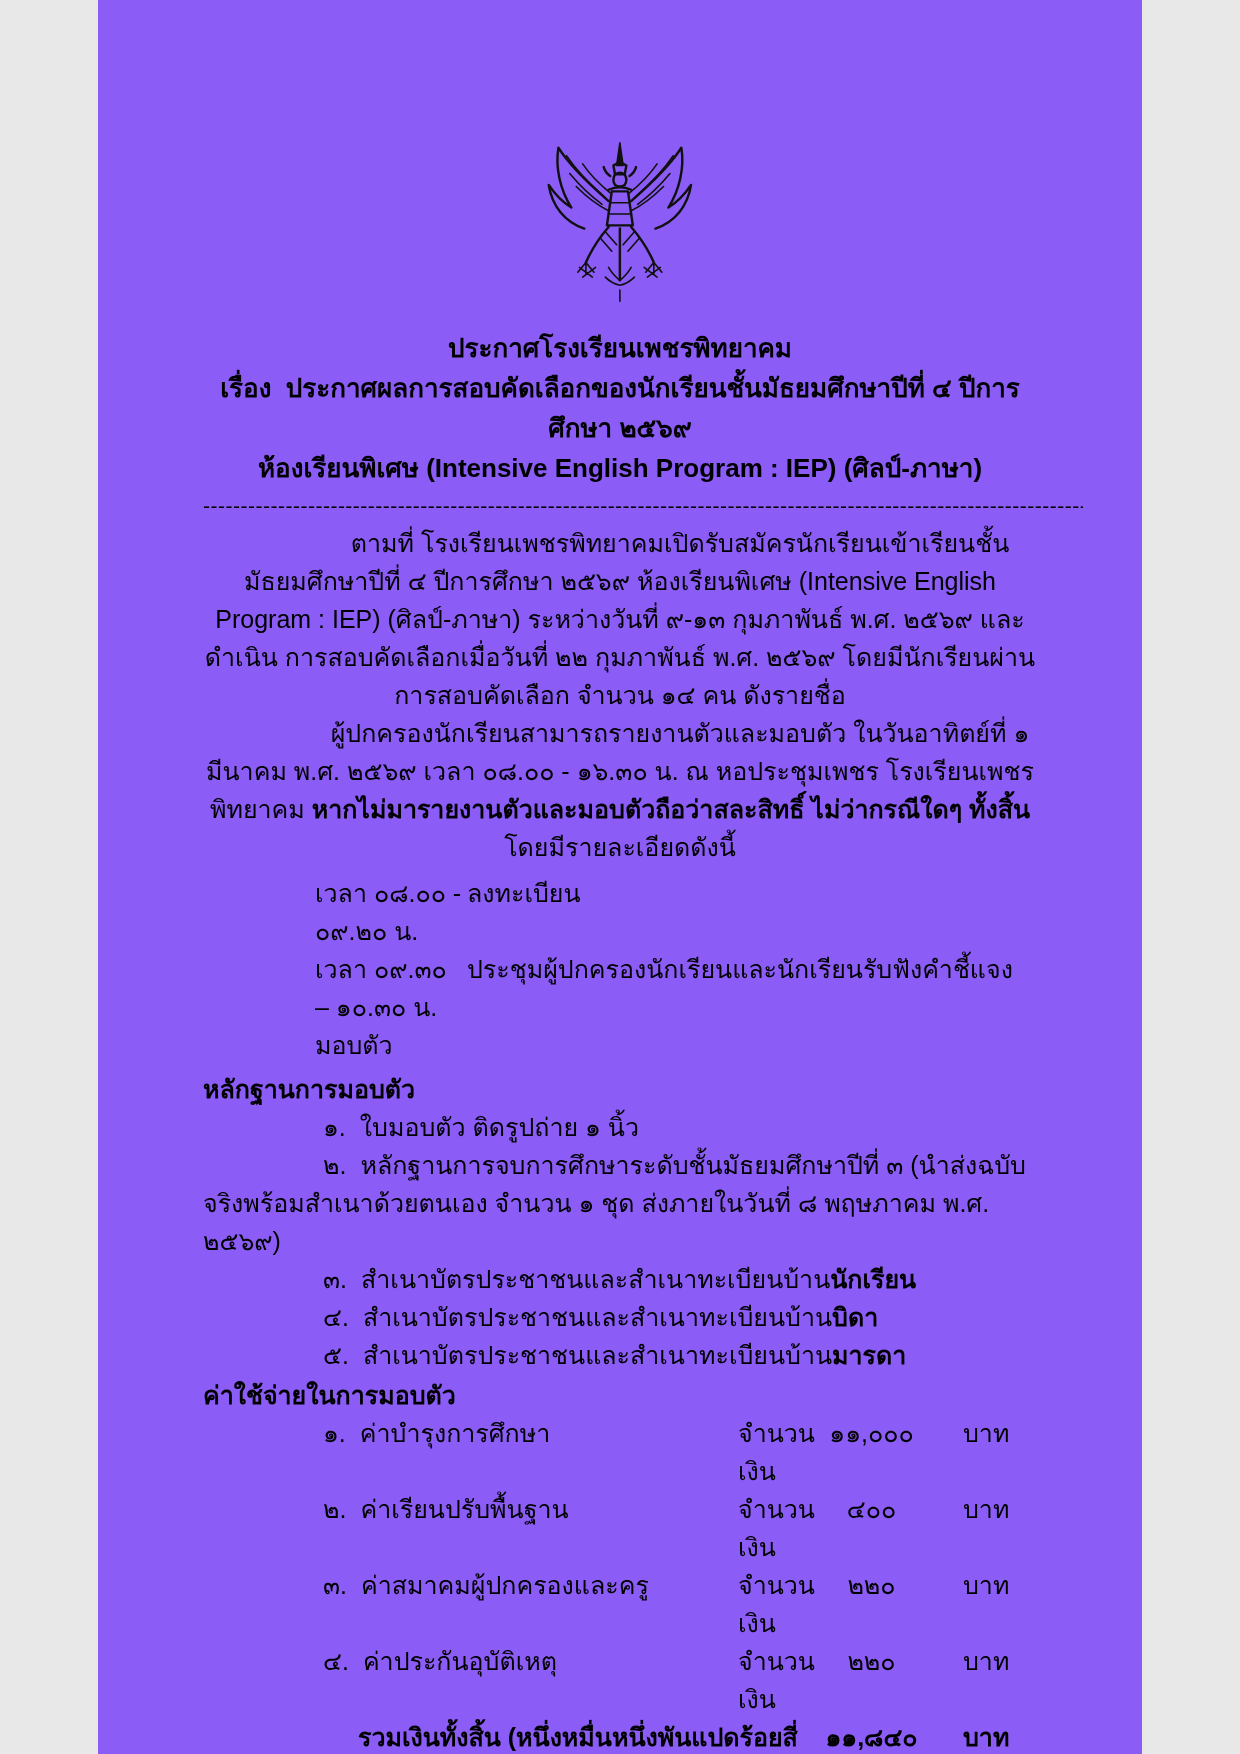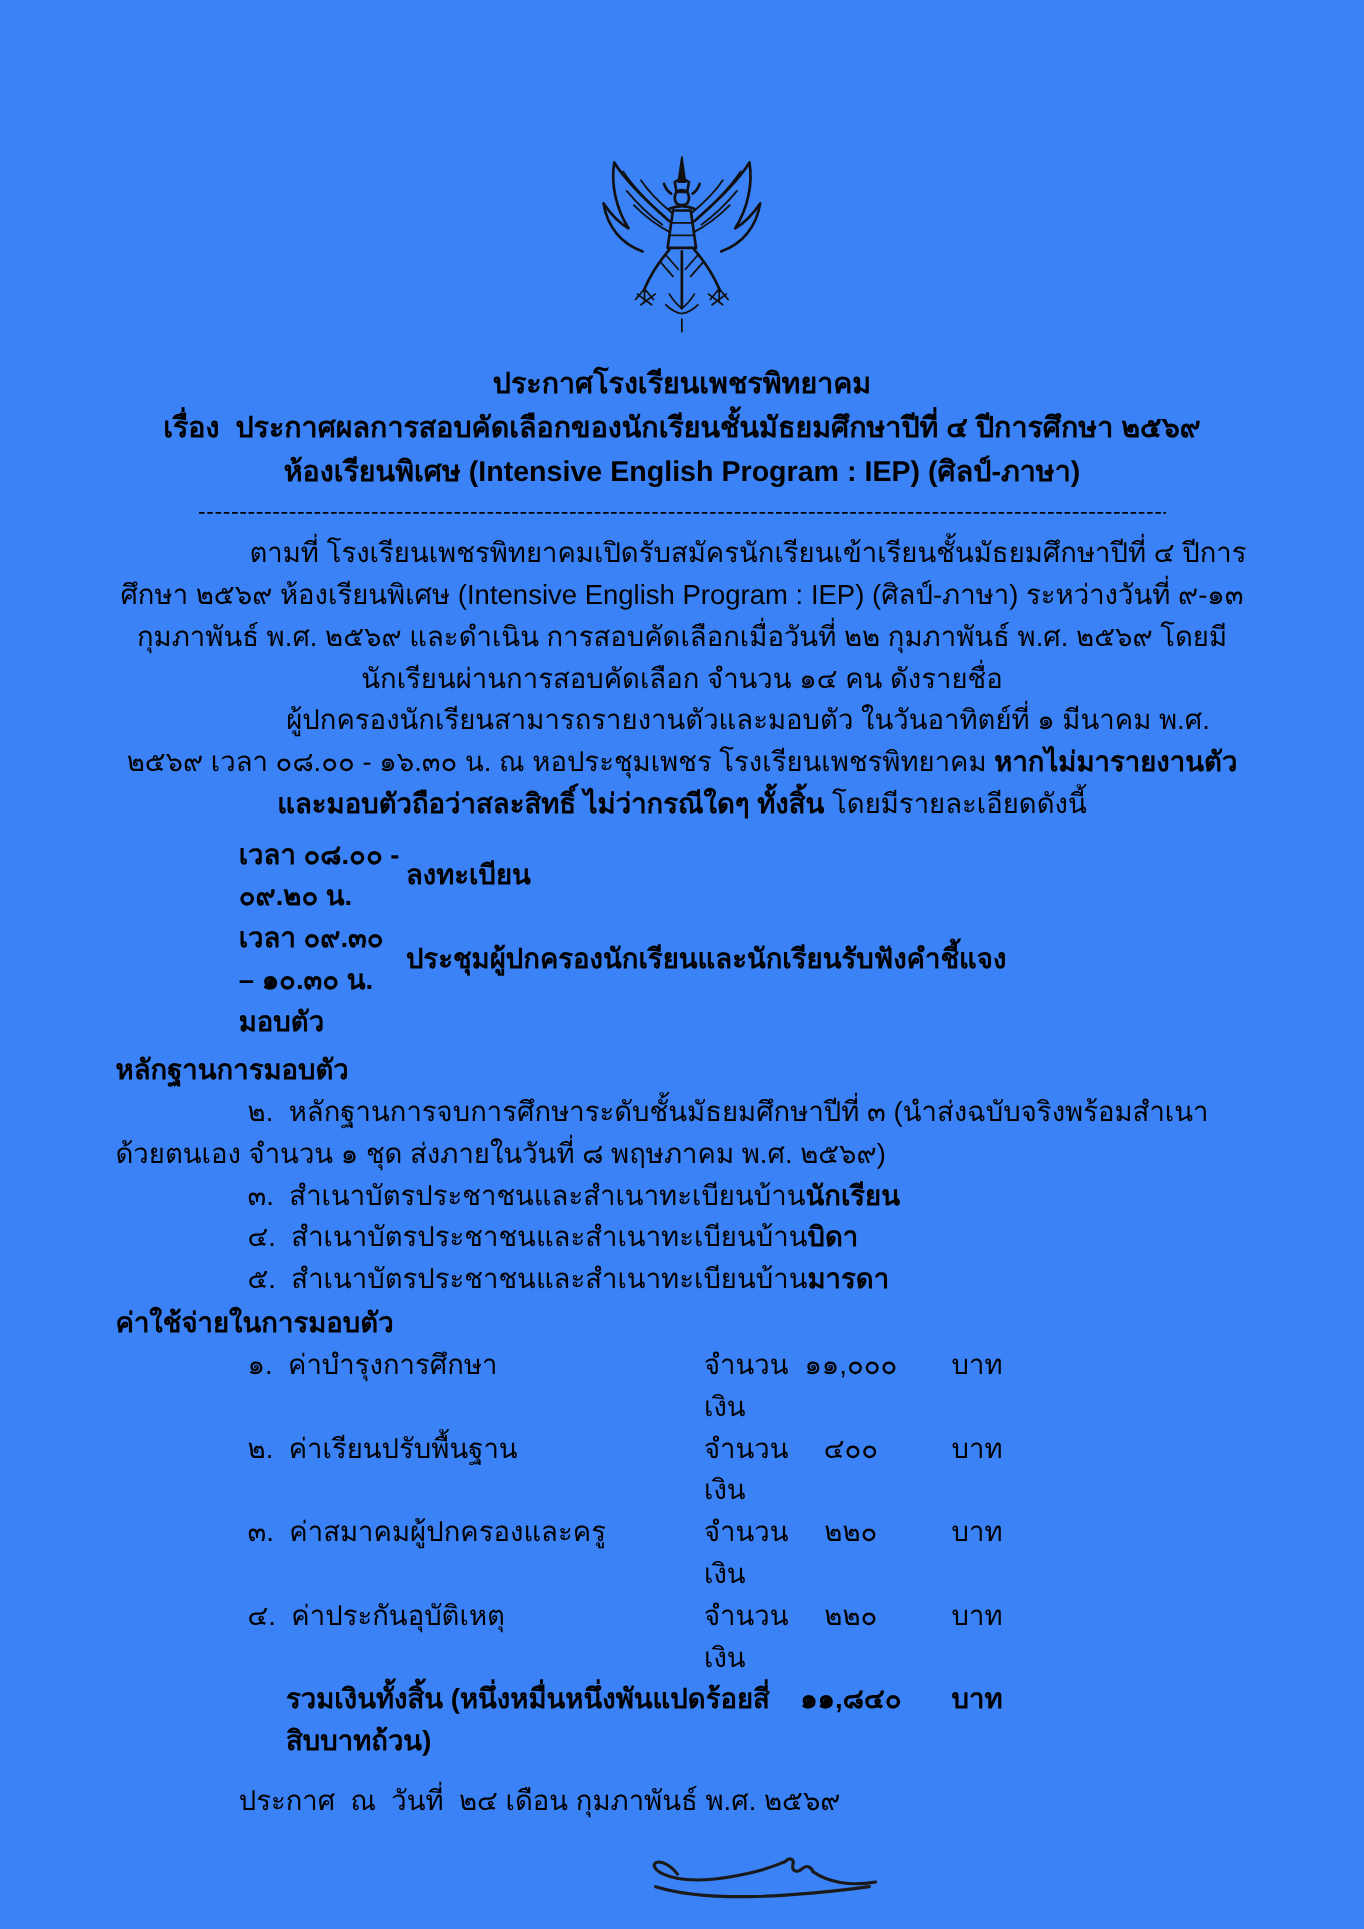--- a/index.html
+++ b/index.html
@@ -1,20 +1,20 @@
 <!DOCTYPE html>
 <html><head>
 <meta charset="utf-8">
 <style>
   html,body { margin:0; padding:0; background:#e8e8e8; }
   .page {
     position:relative;
-    width:1240px; height:1754px;
+    width:1044px; height:1754px;
     margin:0 auto;
-    background:#3b82f6;
+    background:#8b5cf6;
     color:#000000;
     font-family:"Liberation Sans","DejaVu Sans",sans-serif;
     font-size:25px;
     line-height:38px;
     box-sizing:border-box;
     padding:138px 105px 0 105px;
     overflow:hidden;
   }
   p { margin:0; }
   .emblem-wrap { text-align:center; height:190px; }
@@ -27,21 +27,21 @@
     white-space:pre-wrap;
   }
   .divider {
     width:880px; margin:0 auto;
     overflow:hidden; white-space:nowrap;
     text-align:center;
     font-size:21px; line-height:36px; letter-spacing:0.5px;
   }
   .para { text-indent:120px; text-align:center; }
   .bold { font-weight:bold; }
-  .sched-row { display:flex; padding-left:112px; font-weight:bold;align-items:center; }
+  .sched-row { display:flex; padding-left:112px; font-weight:normal; }
   .sched-time { width:152px; flex:0 0 auto; }
   .sched-activity { flex:1; }
   .section-heading { font-weight:bold; margin-top:6px; }
   .evidence-item { text-indent:120px; }
   .evidence-item .num { margin-right:14px; }
   .fees-block { margin-top:2px; }
   .fee-row {
     display:grid;
     grid-template-columns:415px 85px 105px 80px;
     padding-left:120px;
@@ -111,20 +111,21 @@
       <span class="sched-time">เวลา ๐๙.๓๐ – ๑๐.๓๐ น.</span>
       <span class="sched-activity">ประชุมผู้ปกครองนักเรียนและนักเรียนรับฟังคำชี้แจง</span>
     </div>
     <div class="sched-row">
       <span class="sched-activity">มอบตัว</span>
     </div>
   </div>
 
   <div class="section-heading">หลักฐานการมอบตัว</div>
   <div>
+    <p class="evidence-item"><span class="num">๑.</span><span>ใบมอบตัว ติดรูปถ่าย ๑ นิ้ว</span><span class="bold"></span></p>
     <p class="evidence-item"><span class="num">๒.</span><span>หลักฐานการจบการศึกษาระดับชั้นมัธยมศึกษาปีที่ ๓ (นำส่งฉบับจริงพร้อมสำเนาด้วยตนเอง จำนวน ๑ ชุด ส่งภายในวันที่ ๘ พฤษภาคม พ.ศ. ๒๕๖๙)</span><span class="bold"></span></p>
     <p class="evidence-item"><span class="num">๓.</span><span>สำเนาบัตรประชาชนและสำเนาทะเบียนบ้าน</span><span class="bold">นักเรียน</span></p>
     <p class="evidence-item"><span class="num">๔.</span><span>สำเนาบัตรประชาชนและสำเนาทะเบียนบ้าน</span><span class="bold">บิดา</span></p>
     <p class="evidence-item"><span class="num">๕.</span><span>สำเนาบัตรประชาชนและสำเนาทะเบียนบ้าน</span><span class="bold">มารดา</span></p>
   </div>
 
   <div class="section-heading fees-block">ค่าใช้จ่ายในการมอบตัว</div>
   <div>
     <div class="fee-row">
       <span class="fee-label"><span class="num">๑.</span><span>ค่าบำรุงการศึกษา</span></span>

